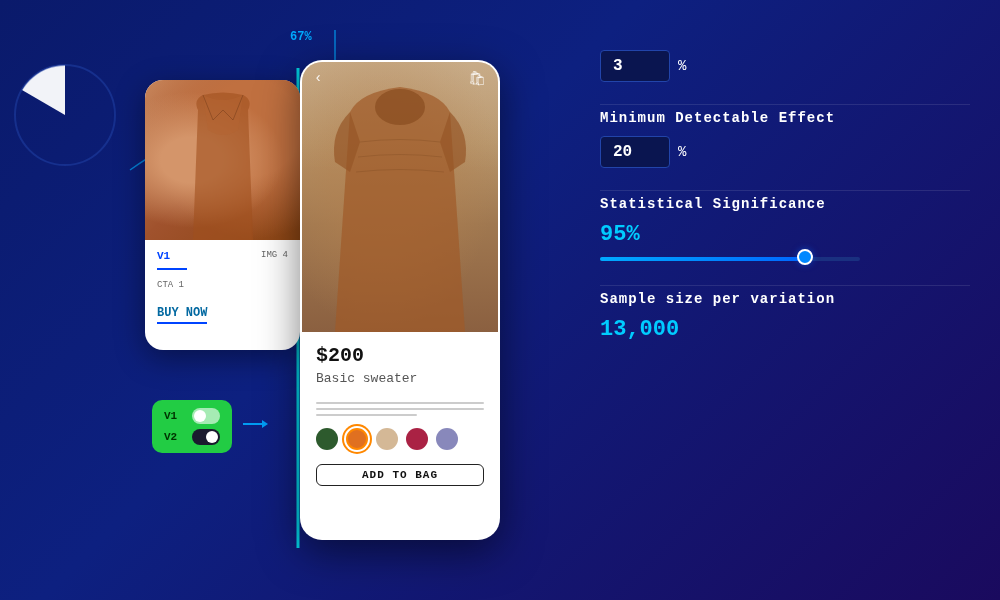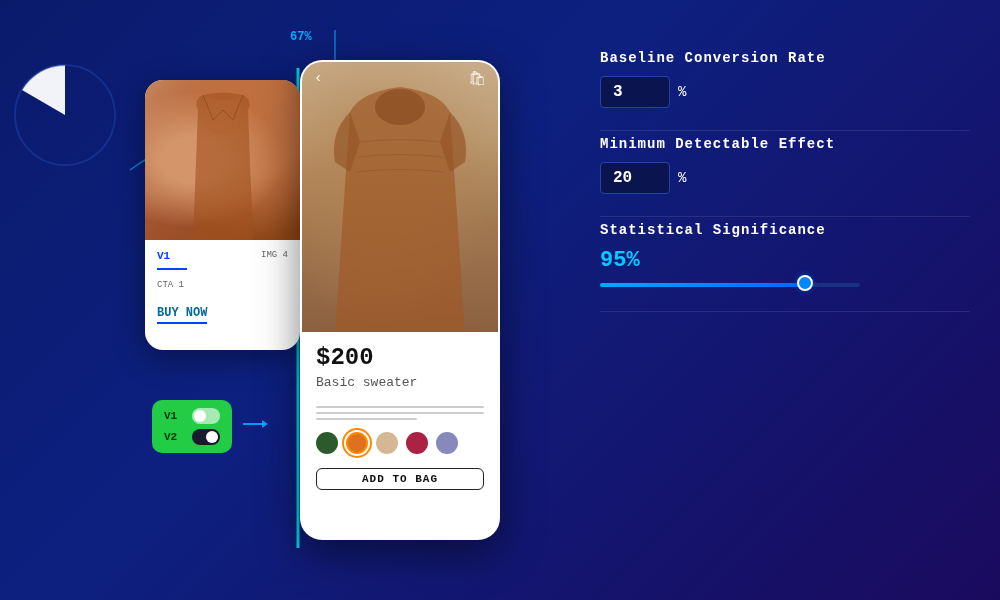--- a/index.html
+++ b/index.html
@@ -175,21 +175,21 @@
       color: rgba(255,255,255,0.9);
       font-size: 14px;
       cursor: pointer;
     }
 
     .phone-v2 .product-info {
       padding: 12px 14px;
     }
 
     .product-price {
-      font-size: 24px;
+      font-size: 20px;
       font-weight: bold;
       color: #111;
       margin-bottom: 4px;
     }
 
     .product-name {
       font-size: 13px;
       color: #555;
       margin-bottom: 16px;
     }
@@ -507,21 +507,20 @@
     <span class="variant-label">V2</span>
     <div class="toggle-switch on">
       <div class="toggle-knob"></div>
     </div>
   </div>
 </div>
 
 <div class="right-panel">
 
   <div class="metric-section">
-    <div class="metric-title">Baseline Conversion Rate</div>
     <div class="metric-input-row">
       <input class="metric-input" type="text" value="3" style="">
       <span class="metric-unit">%</span>
     </div>
   </div>
 
   <div class="divider-line"></div>
 
   <div class="metric-section">
     <div class="metric-title">Minimum Detectable Effect</div>
@@ -539,14 +538,18 @@
     <div class="slider-container">
       <div class="slider-track">
         <div class="slider-fill"></div>
       </div>
       <div class="slider-thumb"></div>
     </div>
   </div>
 
   <div class="divider-line"></div>
 
+  <div class="metric-section">
+    <div class="metric-title">Sample size per variation</div>
+    <div class="metric-value-large">13,000</div>
+  </div>
 
 </div>
 
 </body></html>

